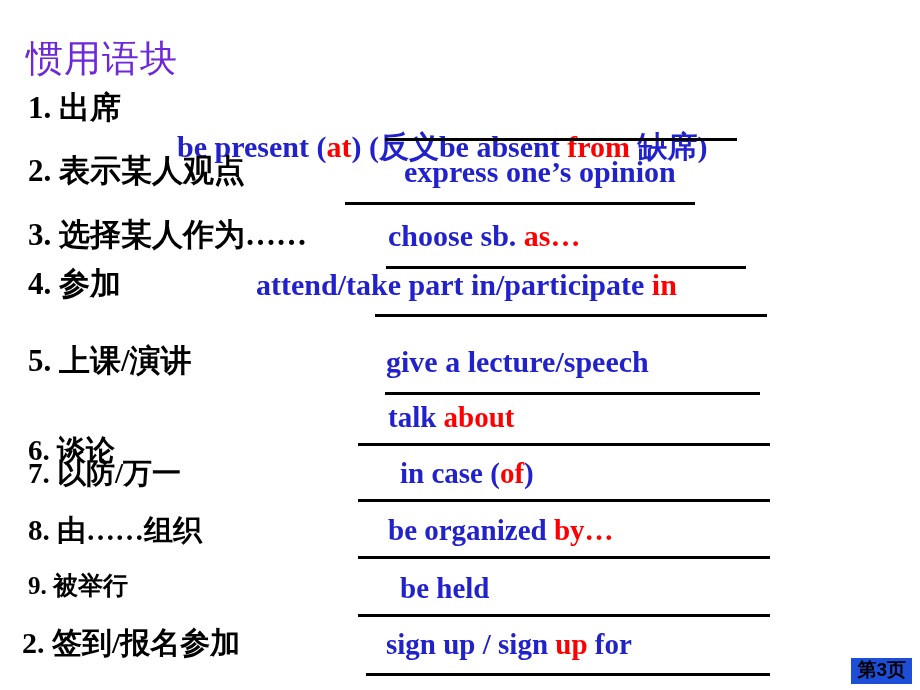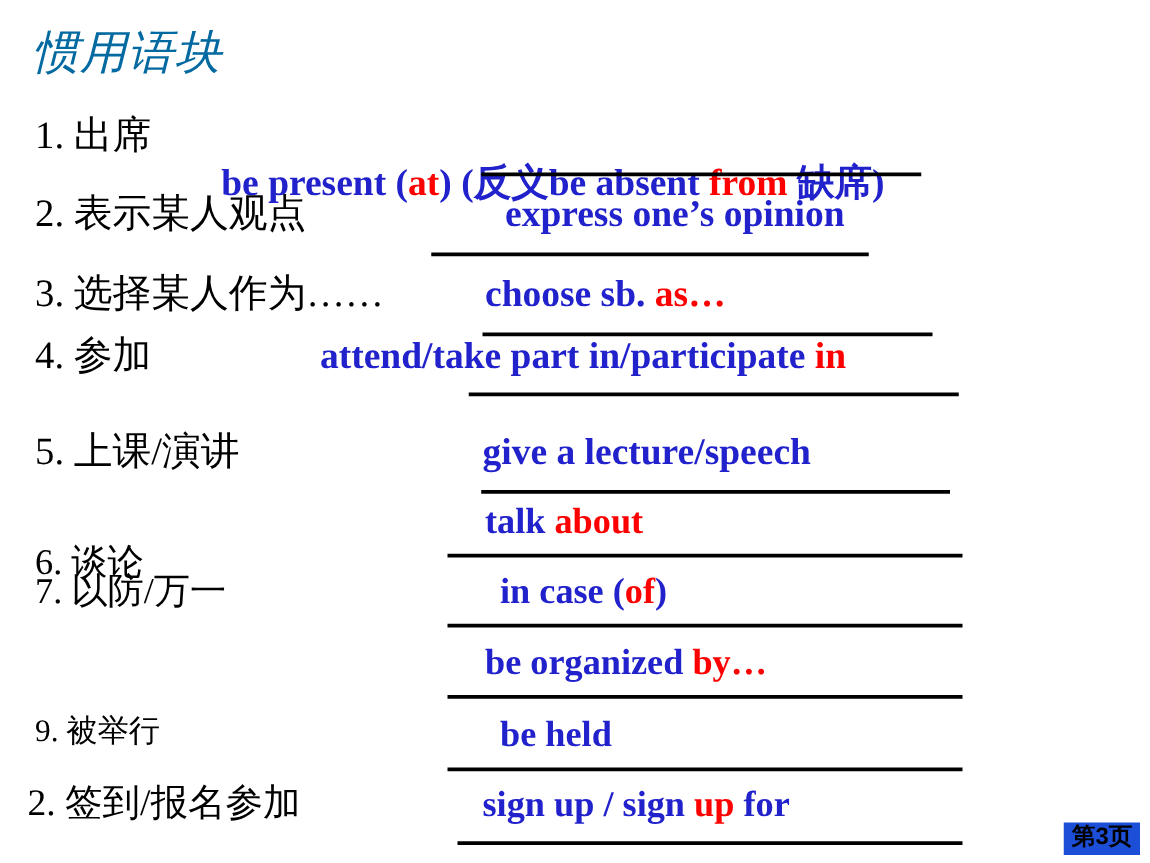--- a/index.html
+++ b/index.html
@@ -18,43 +18,42 @@
     position: relative;
     width: 920px;
     height: 690px;
     background: #ffffff;
   }
 
   
   .slide-title {
     position: absolute;
     left: 26px;
-    top: 24px;
+    top: 40px;
     font-size: 37px;
     font-weight: 400;
-    color: #0369a1;
+    color: #6d28d9;
     letter-spacing: 1px;
     line-height: 1;
     white-space: nowrap;
-    font-style: italic;
   }
 
   
   .row {
     position: absolute;
     left: 0;
     width: 920px;
     height: 56px;
   }
   .cn {
     position: absolute;
     left: 28px;
     top: 0;
     font-size: 31px;
-    font-weight: 400;
+    font-weight: 700;
     color: #000000;
     white-space: nowrap;
     line-height: 1.05;
   }
   .en {
     position: absolute;
     top: 1px;
     font-size: 30px;
     font-weight: 700;
     color: #2222cc;
@@ -174,20 +173,21 @@
     <div class="rule" id="rule6"></div>
   </div>
 
   <div class="row" id="row7">
     <div class="cn" id="cn7">7. 以防/万一</div>
     <div class="en" id="en7"><span class="blu">in case (</span><span class="red">of</span><span class="blu">)</span></div>
     <div class="rule" id="rule7"></div>
   </div>
 
   <div class="row" id="row8">
+    <div class="cn" id="cn8">8. 由……组织</div>
     <div class="en" id="en8"><span class="blu">be organized </span><span class="red">by…</span></div>
     <div class="rule" id="rule8"></div>
   </div>
 
   <div class="row" id="row9">
     <div class="cn" id="cn9">9. 被举行</div>
     <div class="en" id="en9"><span class="blu">be held</span></div>
     <div class="rule" id="rule9"></div>
   </div>
 

